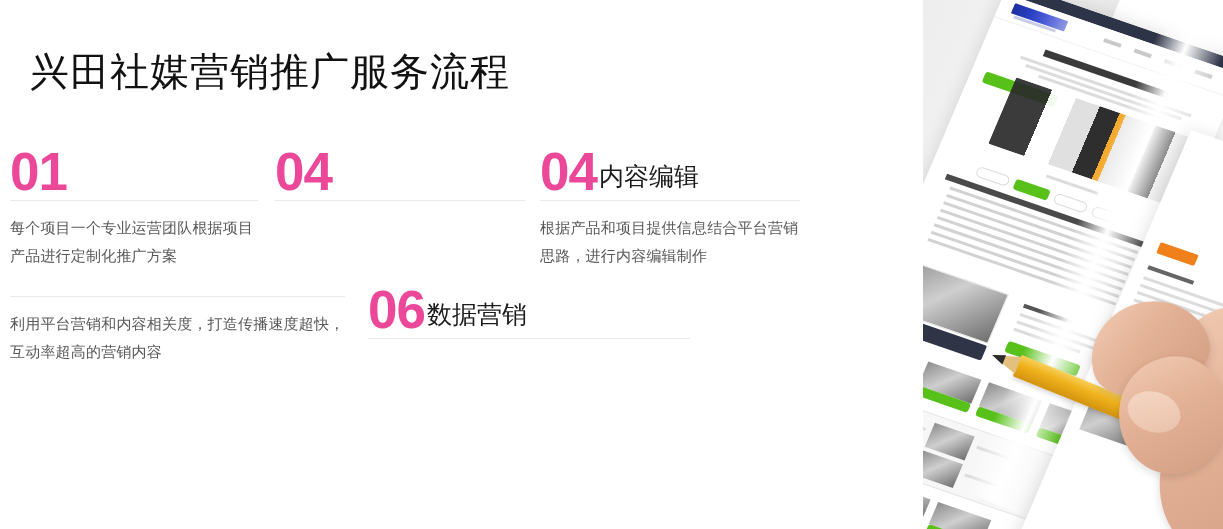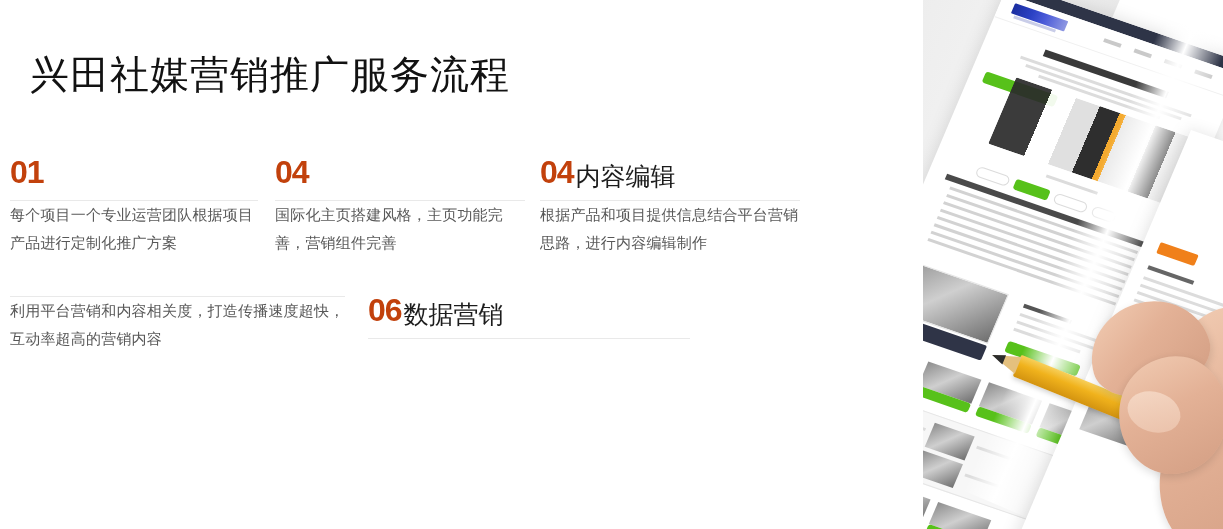--- a/index.html
+++ b/index.html
@@ -13,49 +13,51 @@
 
   
   #content { position: absolute; left: 0; top: 0; width: 830px; height: 529px; }
 
   #page-title {
     position: absolute; left: 30px; top: 52px;
     font-size: 39px; line-height: 46px;
     letter-spacing: 1px;
     color: #121212; font-weight: 400;
     white-space: nowrap;
+    font-family: Liberation Mono, monospace;
   }
 
   .step {
     position: absolute;
   }
   .step-head {
     position: relative;
     display: flex; align-items: flex-end;
     height: 42px;
   }
   .step-num {
-    font-size: 32px; line-height: 40px;
+    font-size: 53px; line-height: 40px;
     font-weight: 700;
-    color: #c2410c;
+    color: #ec4899;
     letter-spacing: -1px;
     margin-right: 2px;
     flex: none;
   }
   .step-title {
     font-size: 25px; line-height: 30px;
     color: #1c1c1c; font-weight: 400;
     white-space: nowrap;
     position: relative; top: -1px;
   }
   .step-rule {
     border-bottom: 1px solid #e9e9e9;
     margin-top: 8px;
   }
   .step-desc {
+    margin-top: 13px;
     font-size: 15px; line-height: 28px;
     color: #585858;
     letter-spacing: 0.2px;
   }
 
   
   #step-1 { left: 10px;  top: 150px; width: 248px; }
   #step-2 { left: 275px; top: 150px; width: 250px; }
   #step-3 { left: 540px; top: 150px; width: 260px; }
   
@@ -228,21 +230,20 @@
       </div>
       <div class="step-rule"></div>
       <p class="step-desc">每个项目一个专业运营团队根据项目产品进行定制化推广方案</p>
     </div>
 
     <div class="step" id="step-2">
       <div class="step-head">
         <span class="step-num">04</span>
       </div>
       <div class="step-rule"></div>
-      <p class="step-desc">国际化主页搭建风格，主页功能完善，营销组件完善</p>
     </div>
 
     <div class="step" id="step-3">
       <div class="step-head">
         <span class="step-num">04</span>
         <span class="step-title">内容编辑</span>
       </div>
       <div class="step-rule"></div>
       <p class="step-desc">根据产品和项目提供信息结合平台营销思路，进行内容编辑制作</p>
     </div>

